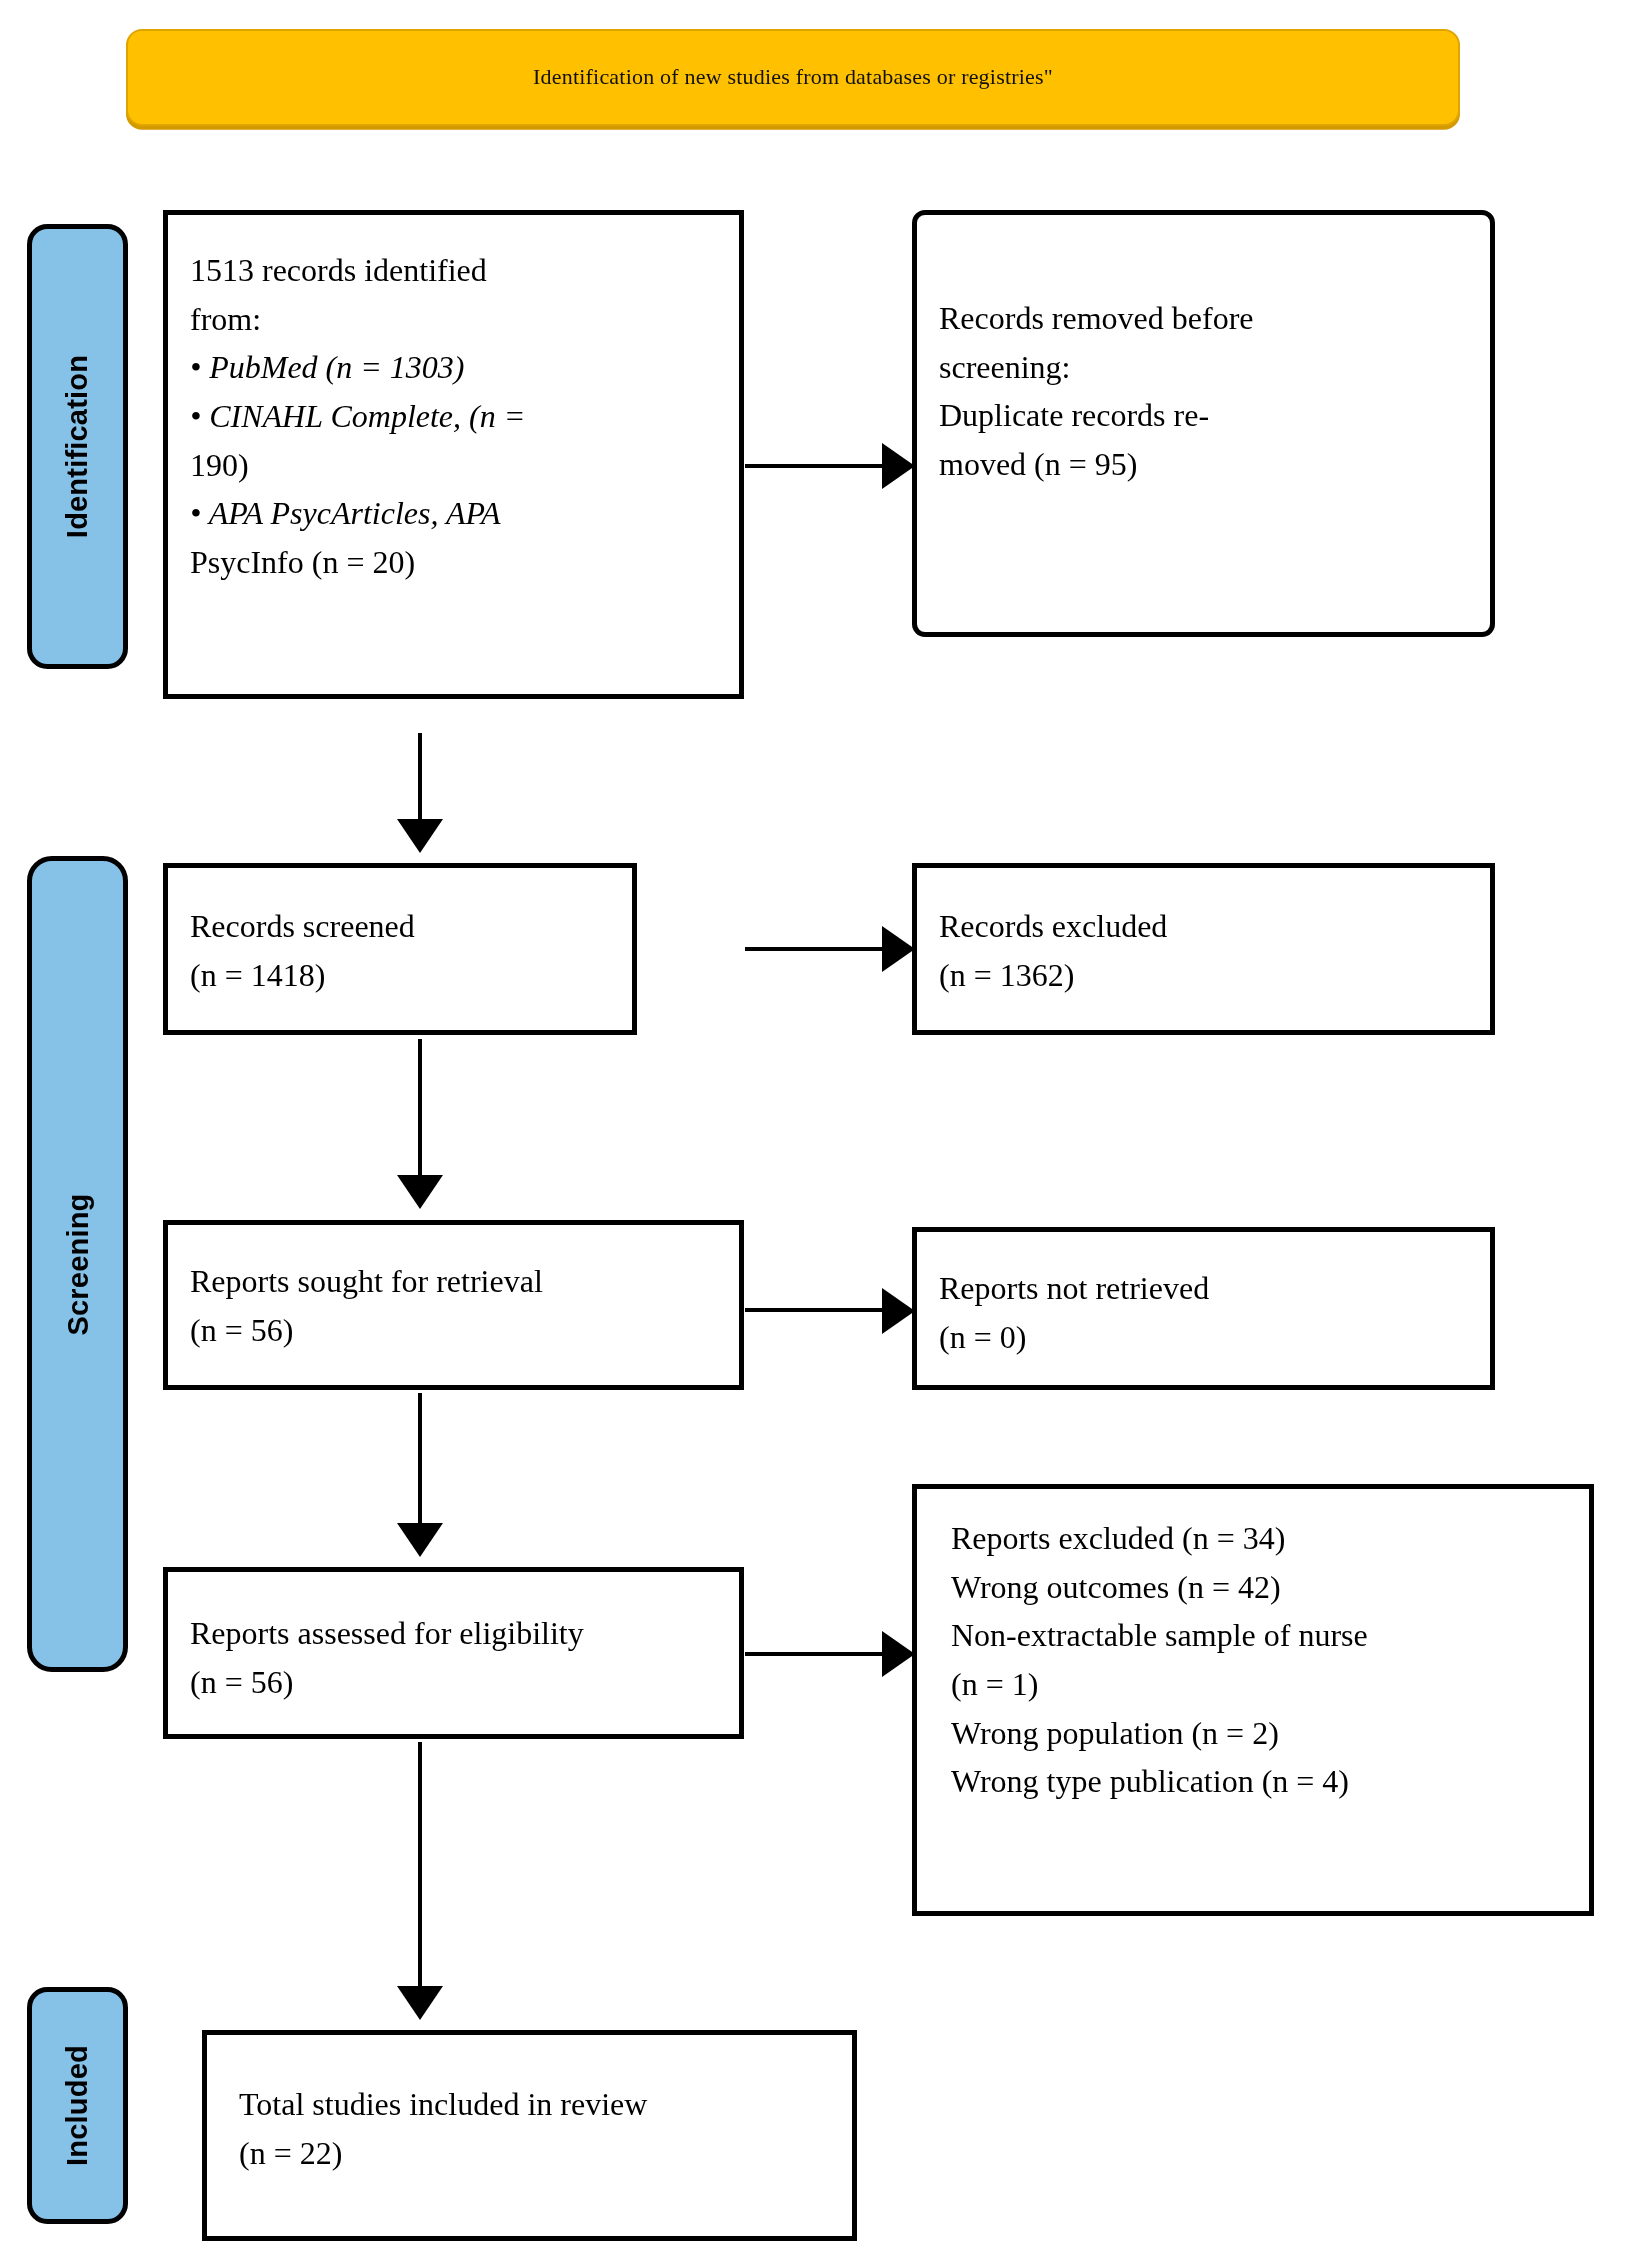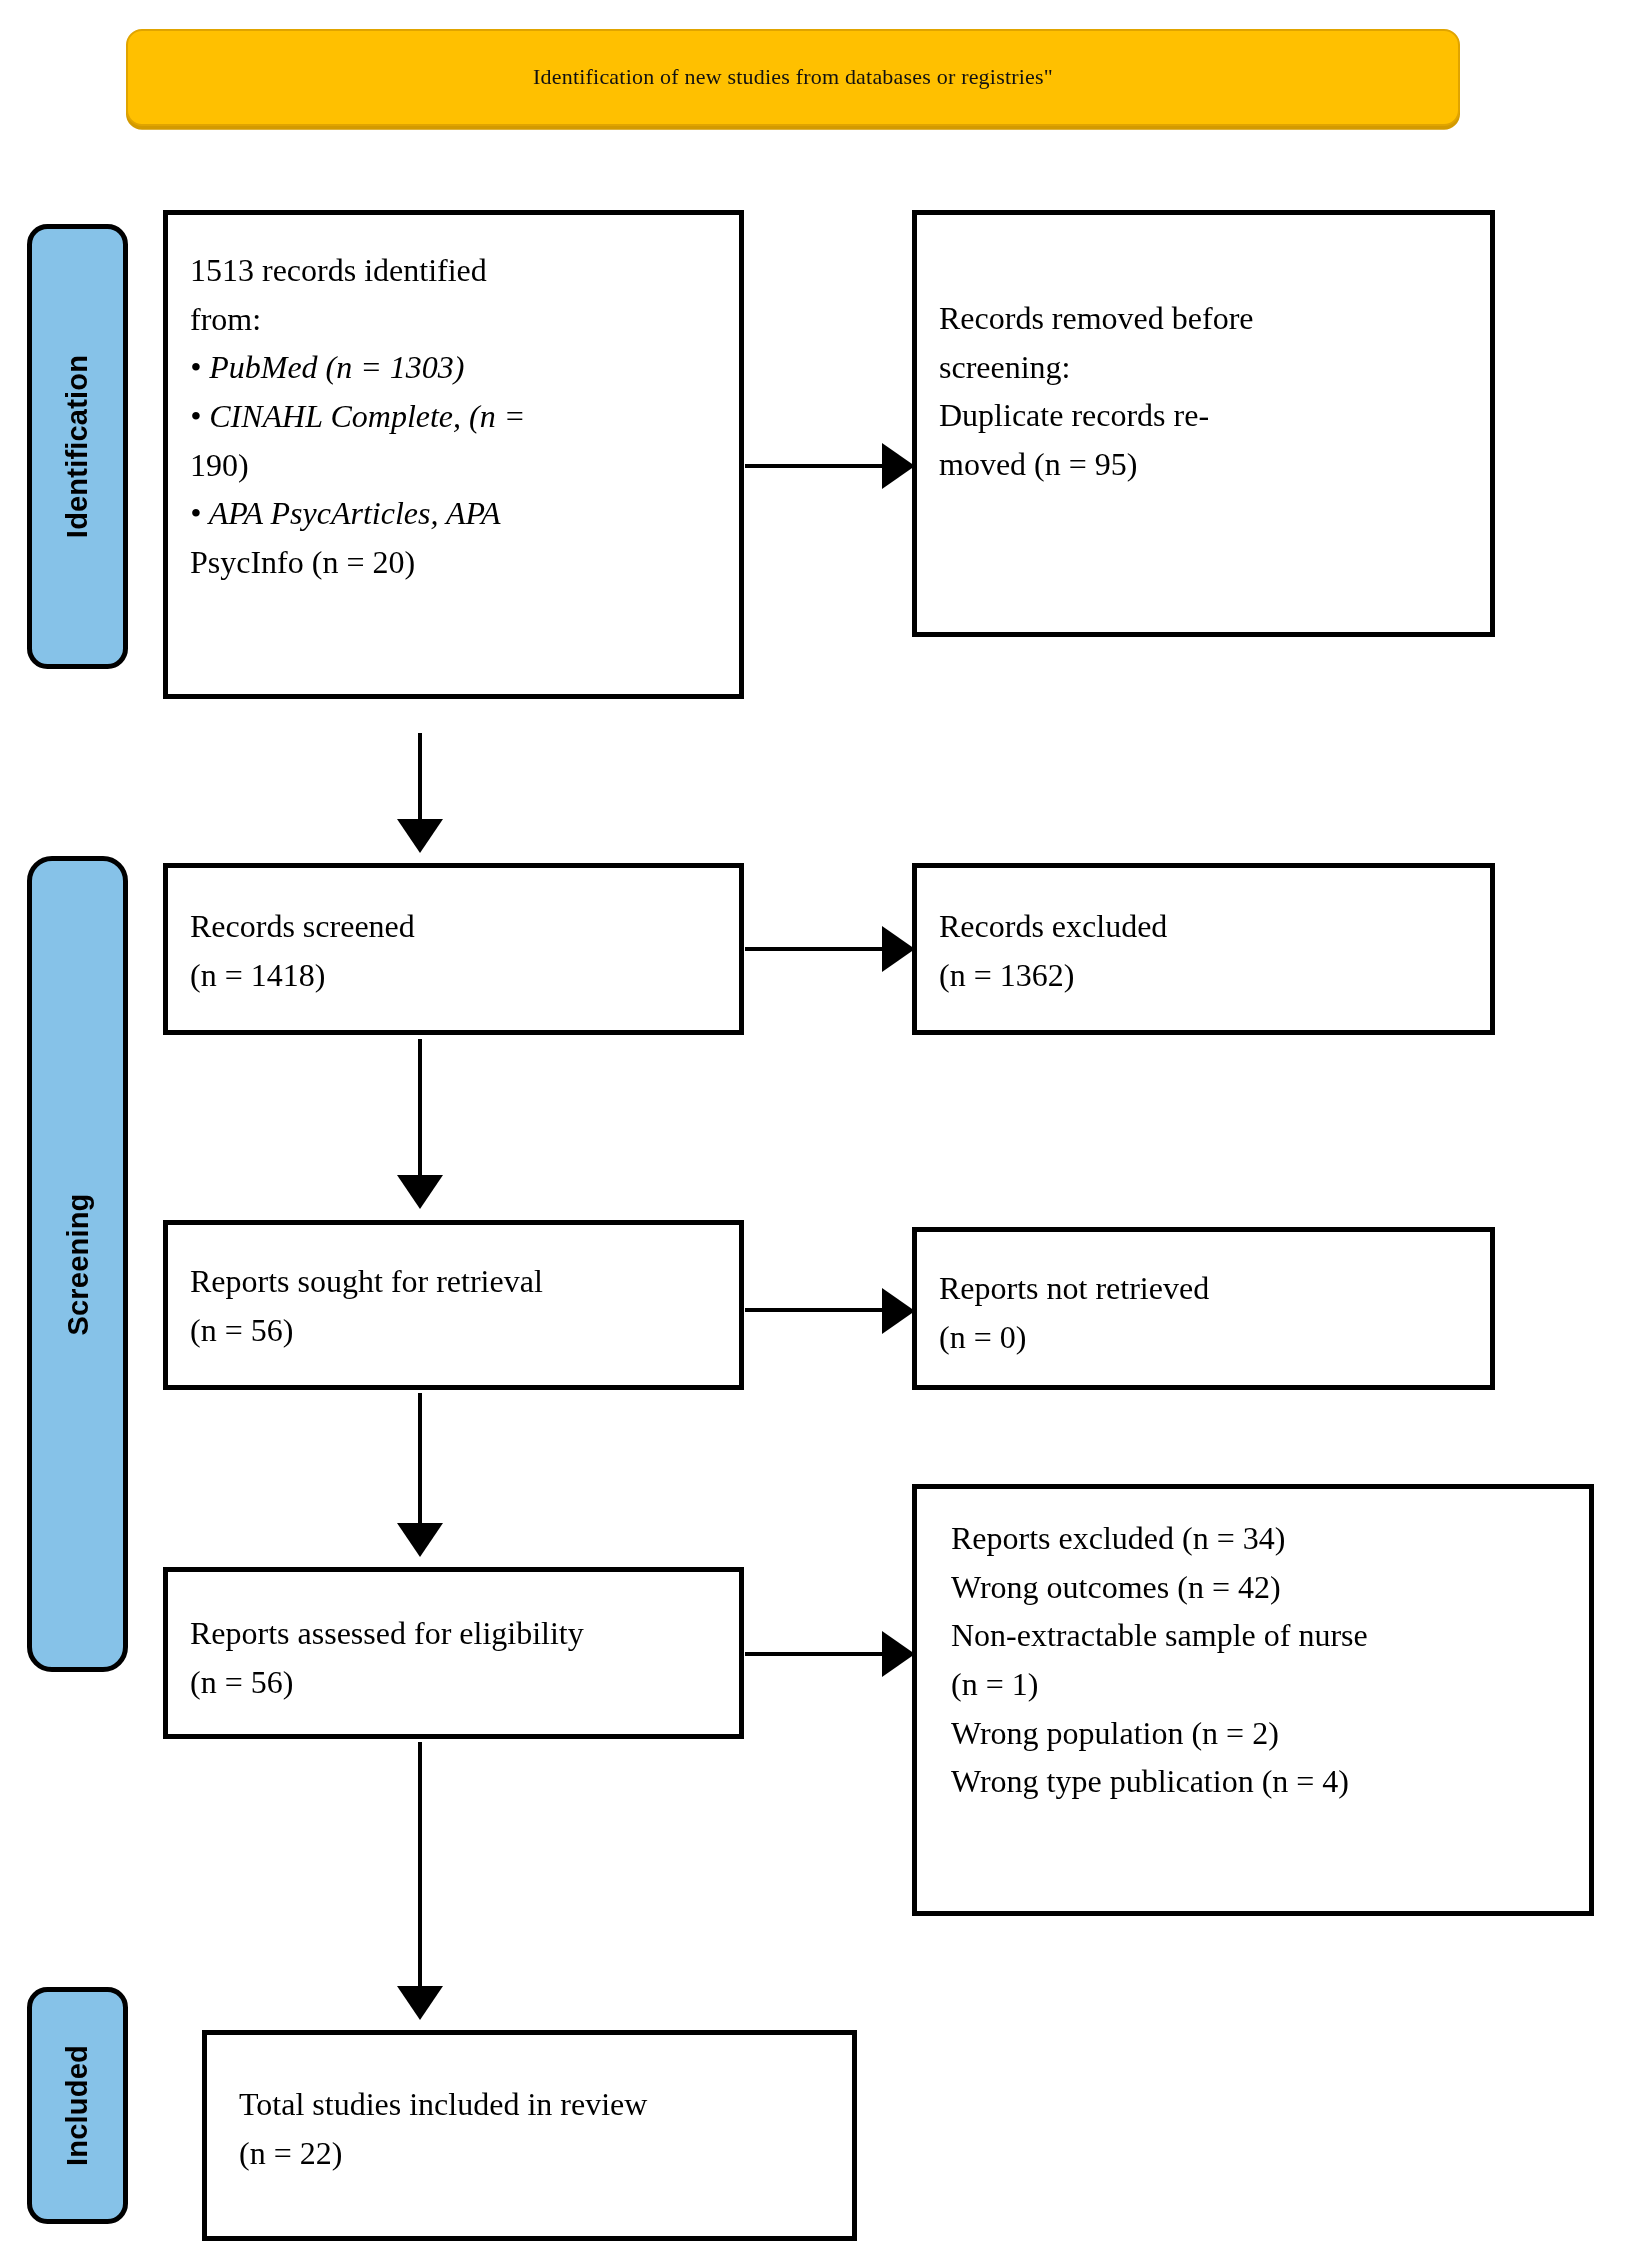--- a/index.html
+++ b/index.html
@@ -83,22 +83,22 @@
     text-justify: inter-word;
   }
   .box p.last { text-align: left; }
   .box p.bullet {
     text-indent: 0;
     padding-left: 0;
     font-style: italic;
   }
 
   #box-identified      { left: 163px;  top: 210px;  width: 581px; height: 489px; padding-top: 31px; }
-  #box-removed         { left: 912px; top: 210px;  width: 583px; height: 427px;  padding-top: 79px; }
-  #box-screened        { left: 163px;  top: 863px; width: 581px; height: 172px;  padding-top: 34px; }
+  #box-removed         { left: 912px; top: 210px;  width: 583px; height: 427px;  padding-top: 79px; border-radius: 13px; }
+  #box-screened        { left: 163px;  top: 863px; width: 474px; height: 172px;  padding-top: 34px; }
   #box-excluded        { left: 912px; top: 863px; width: 583px; height: 172px;  padding-top: 34px; }
   #box-sought          { left: 163px;  top: 1220px; width: 581px; height: 170px;  padding-top: 32px; }
   #box-notretrieved    { left: 912px; top: 1227px; width: 583px; height: 163px;  padding-top: 32px; }
   #box-assessed        { left: 163px;  top: 1567px; width: 581px; height: 172px;  padding-top: 37px; }
   #box-reportsexcluded { left: 912px; top: 1484px; width: 682px; height: 432px;  padding-top: 25px; padding-left: 34px; }
   #box-total           { left: 202px;  top: 2030px; width: 655px; height: 211px;  padding-top: 45px; padding-left: 32px; }
 
   
   .conn-v {
     position: absolute;

